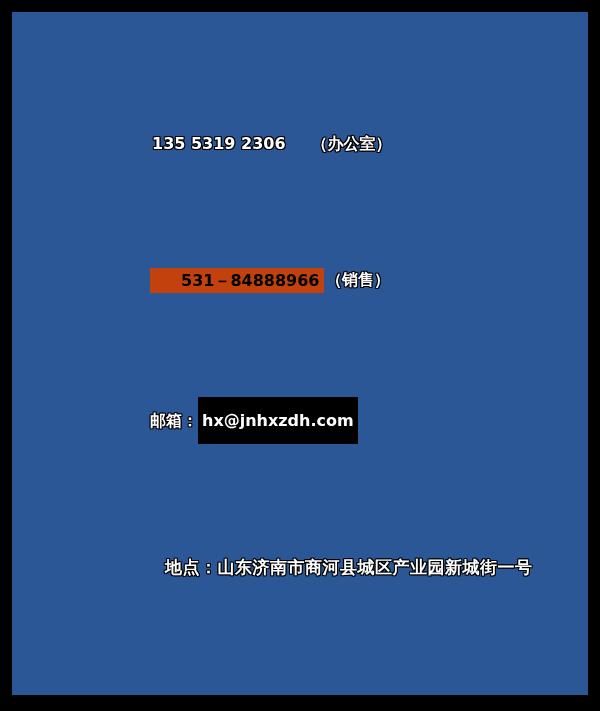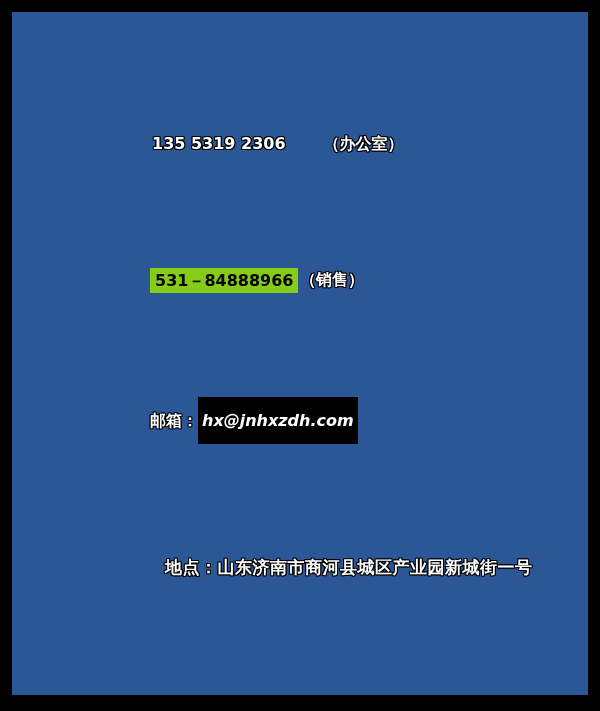--- a/index.html
+++ b/index.html
@@ -28,46 +28,45 @@
     font-size: 16px;
     color: #ffffff;
     white-space: nowrap;
     line-height: 1.4;
   }
   .shadowed {
     text-shadow: 1px 0 0 #000, -1px 0 0 #000, 0 1px 0 #000, 0 -1px 0 #000,
                  1px 1px 0 #000, -1px -1px 0 #000, 1px -1px 0 #000, -1px 1px 0 #000;
   }
   .label-gap {
-    margin-left: 38px;
+    margin-left: 26px;
   }
   .white-highlight-box {
     display: inline-block;
-    background: #84cc16;
+    background: #c2410c;
     color: #000000;
     min-width: 143px;
     height: 25px;
     line-height: 25px;
-    padding-left: 5px;
+    padding-left: 31px;
     vertical-align: middle;
   }
   .white-highlight-box span {
     text-shadow: none;
   }
   .sales-label {
     margin-left: 2px;
     vertical-align: middle;
     font-family: Liberation Serif, serif;
   }
   .black-highlight {
     background: #000000;
     color: #ffffff;
     padding: 14px 4px;
     text-shadow: none;
-    font-style: italic;
   }
   .address-line {
     font-size: 17px;
     letter-spacing: 0.5px;
   }
 </style>
 </head>
 <body>
 
 <div class="slide">

